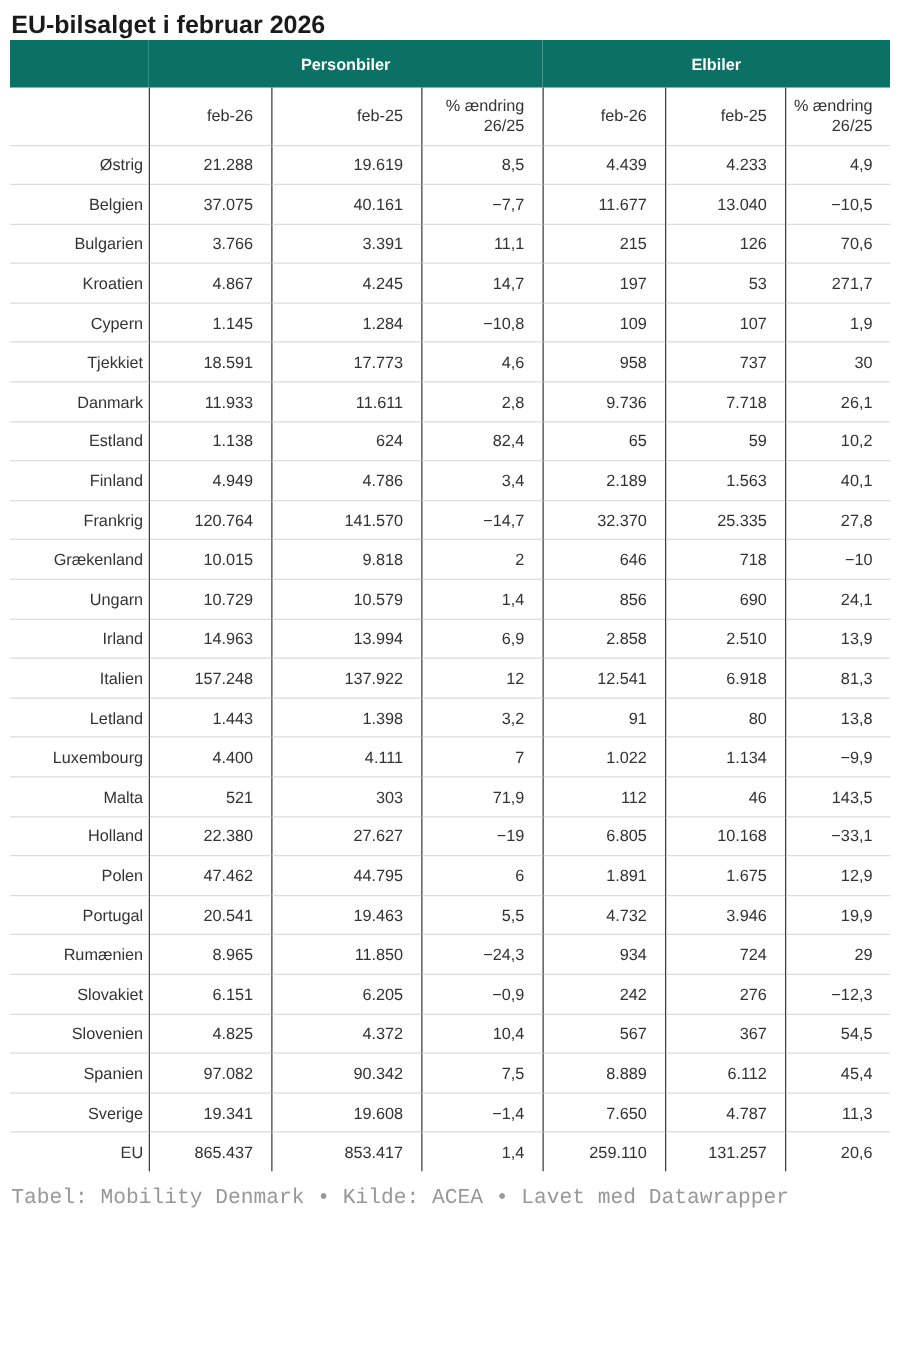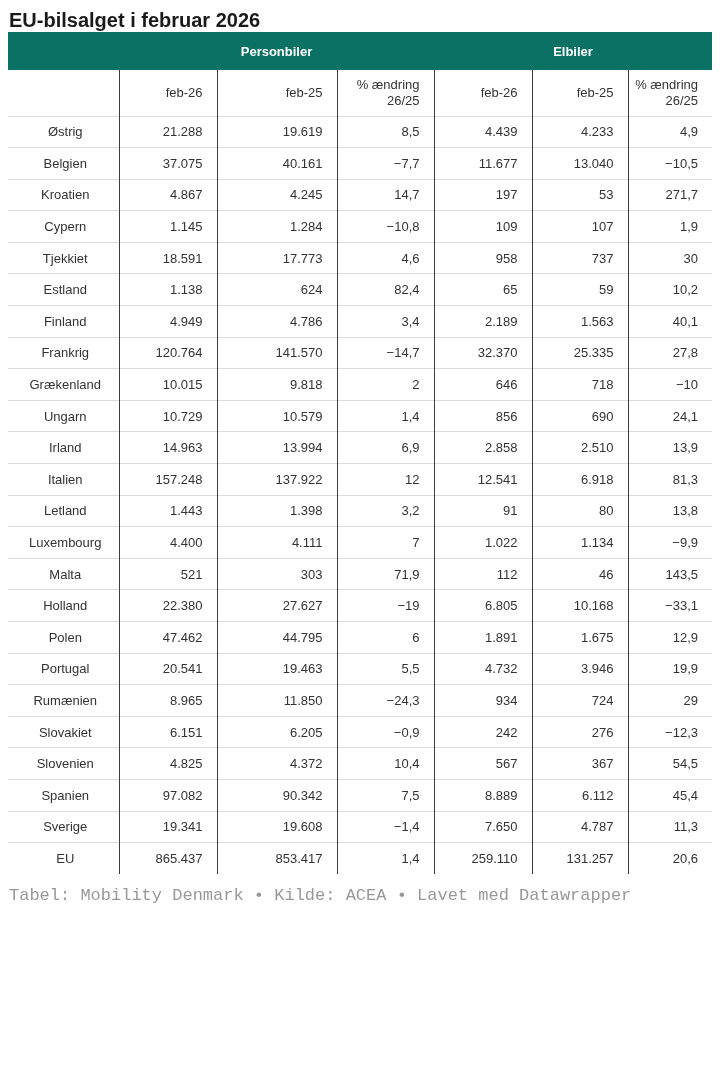--- a/index.html
+++ b/index.html
@@ -58,21 +58,21 @@
     border-left:1px solid var(--vline);
   }
   tbody td{
     height:31.6px;
     padding:0 14px 0 4px;
     text-align:right;
     border-top:1px solid var(--rowline);
     white-space:nowrap;
   }
   tbody td.country{
-    text-align:center;
+    text-align:right;
     padding:0 4px 0 8px;
   }
   .footer{
     margin:15px 0 0 1px;
     font-size:17px;
     color:var(--footer);
     line-height:14px;
     font-family:Liberation Mono, monospace;
   }
 </style>
@@ -122,20 +122,29 @@
         <tr>
           <td class="country">Belgien</td>
           <td class="sep">37.075</td>
           <td class="sep">40.161</td>
           <td class="sep">−7,7</td>
           <td class="sep">11.677</td>
           <td class="sep">13.040</td>
           <td class="sep">−10,5</td>
         </tr>
         <tr>
+          <td class="country">Bulgarien</td>
+          <td class="sep">3.766</td>
+          <td class="sep">3.391</td>
+          <td class="sep">11,1</td>
+          <td class="sep">215</td>
+          <td class="sep">126</td>
+          <td class="sep">70,6</td>
+        </tr>
+        <tr>
           <td class="country">Kroatien</td>
           <td class="sep">4.867</td>
           <td class="sep">4.245</td>
           <td class="sep">14,7</td>
           <td class="sep">197</td>
           <td class="sep">53</td>
           <td class="sep">271,7</td>
         </tr>
         <tr>
           <td class="country">Cypern</td>
@@ -149,20 +158,29 @@
         <tr>
           <td class="country">Tjekkiet</td>
           <td class="sep">18.591</td>
           <td class="sep">17.773</td>
           <td class="sep">4,6</td>
           <td class="sep">958</td>
           <td class="sep">737</td>
           <td class="sep">30</td>
         </tr>
         <tr>
+          <td class="country">Danmark</td>
+          <td class="sep">11.933</td>
+          <td class="sep">11.611</td>
+          <td class="sep">2,8</td>
+          <td class="sep">9.736</td>
+          <td class="sep">7.718</td>
+          <td class="sep">26,1</td>
+        </tr>
+        <tr>
           <td class="country">Estland</td>
           <td class="sep">1.138</td>
           <td class="sep">624</td>
           <td class="sep">82,4</td>
           <td class="sep">65</td>
           <td class="sep">59</td>
           <td class="sep">10,2</td>
         </tr>
         <tr>
           <td class="country">Finland</td>

